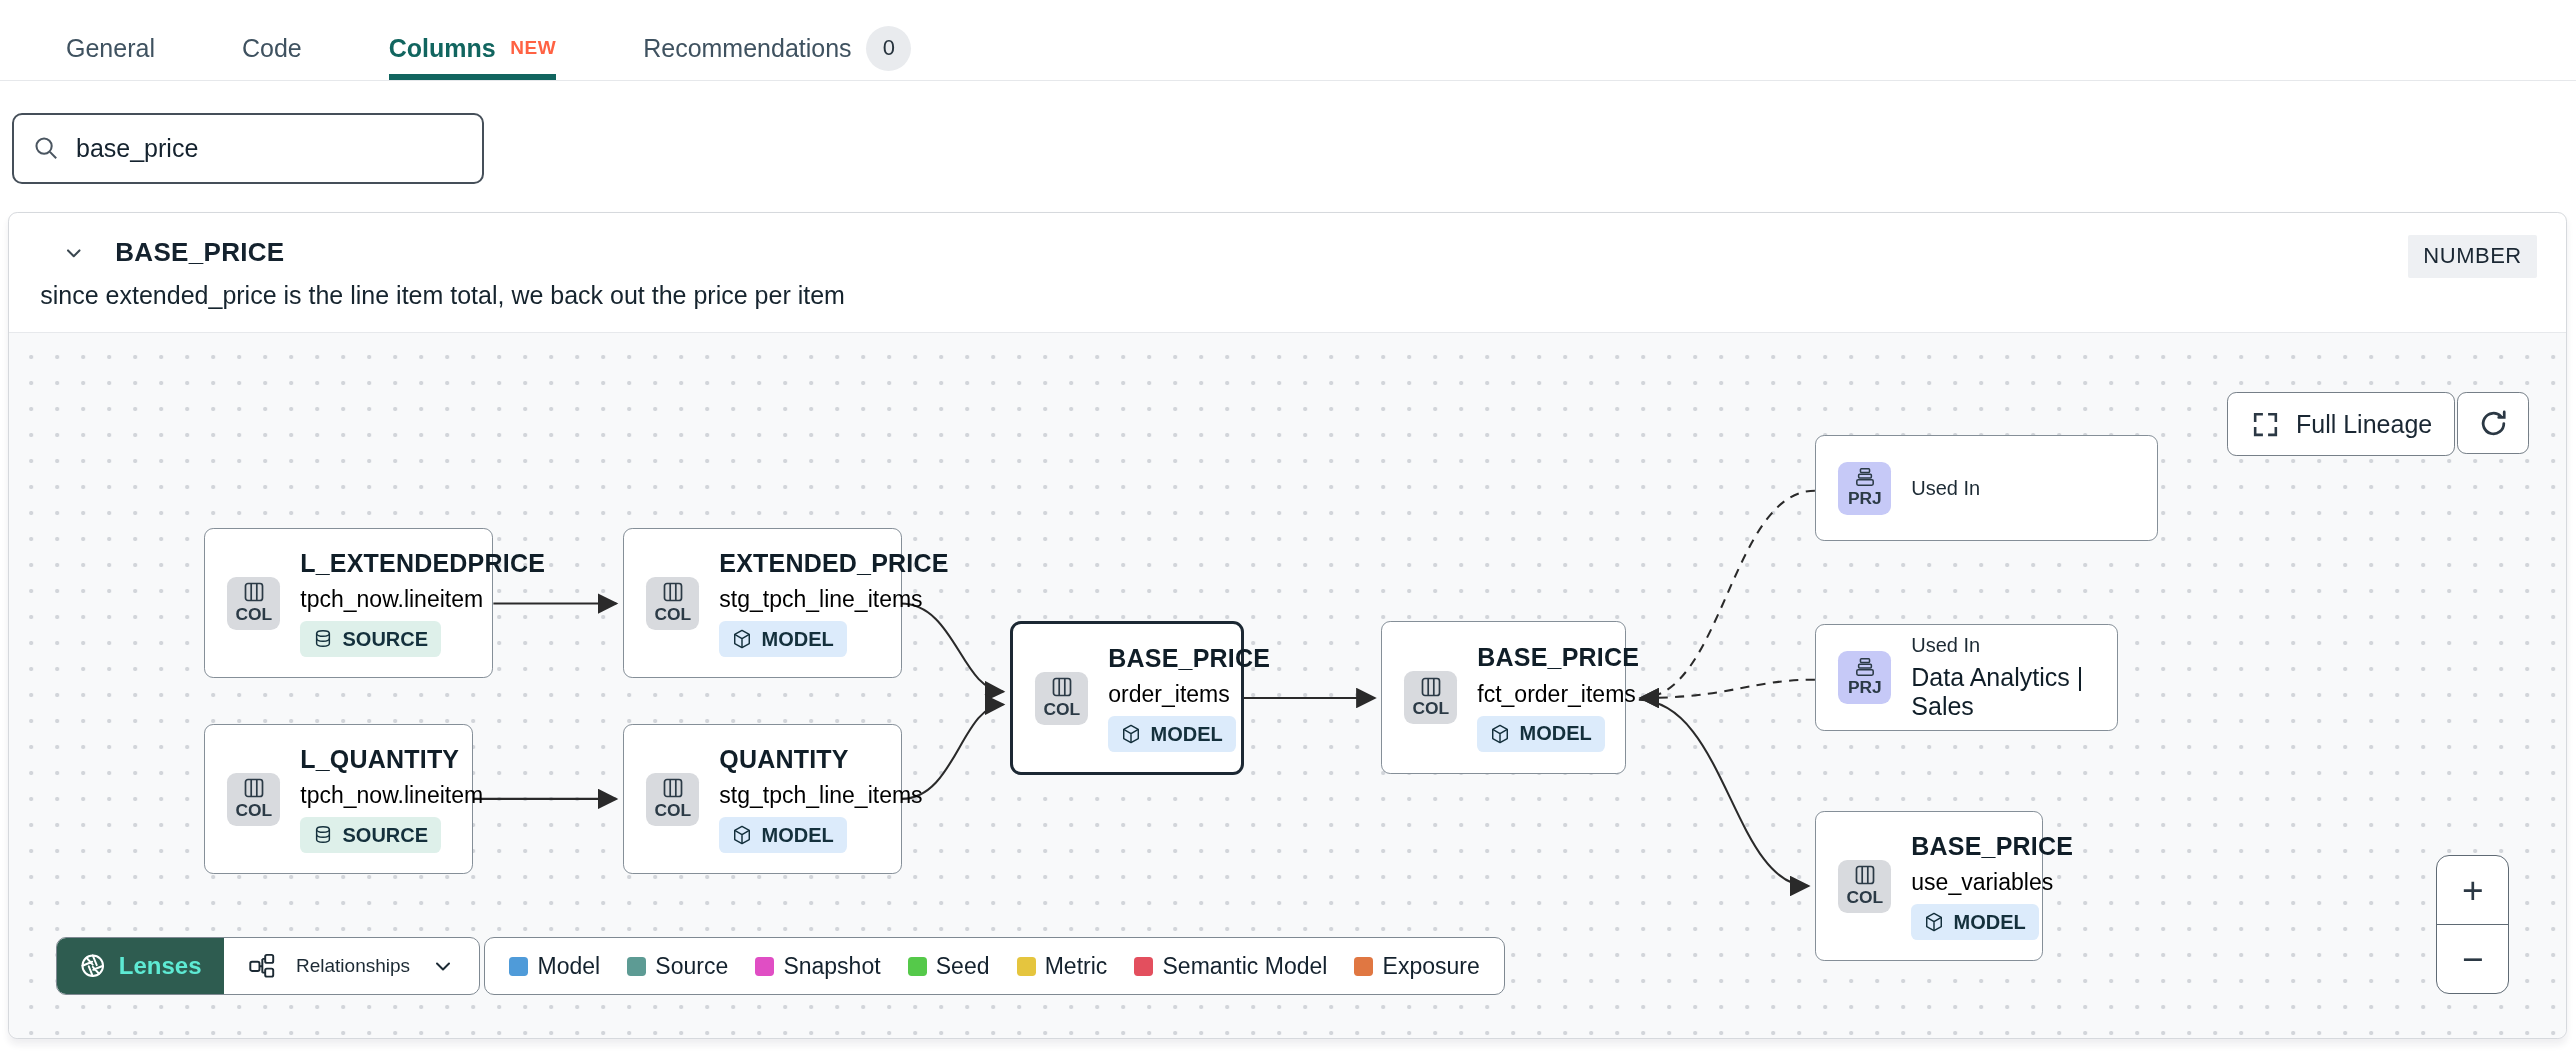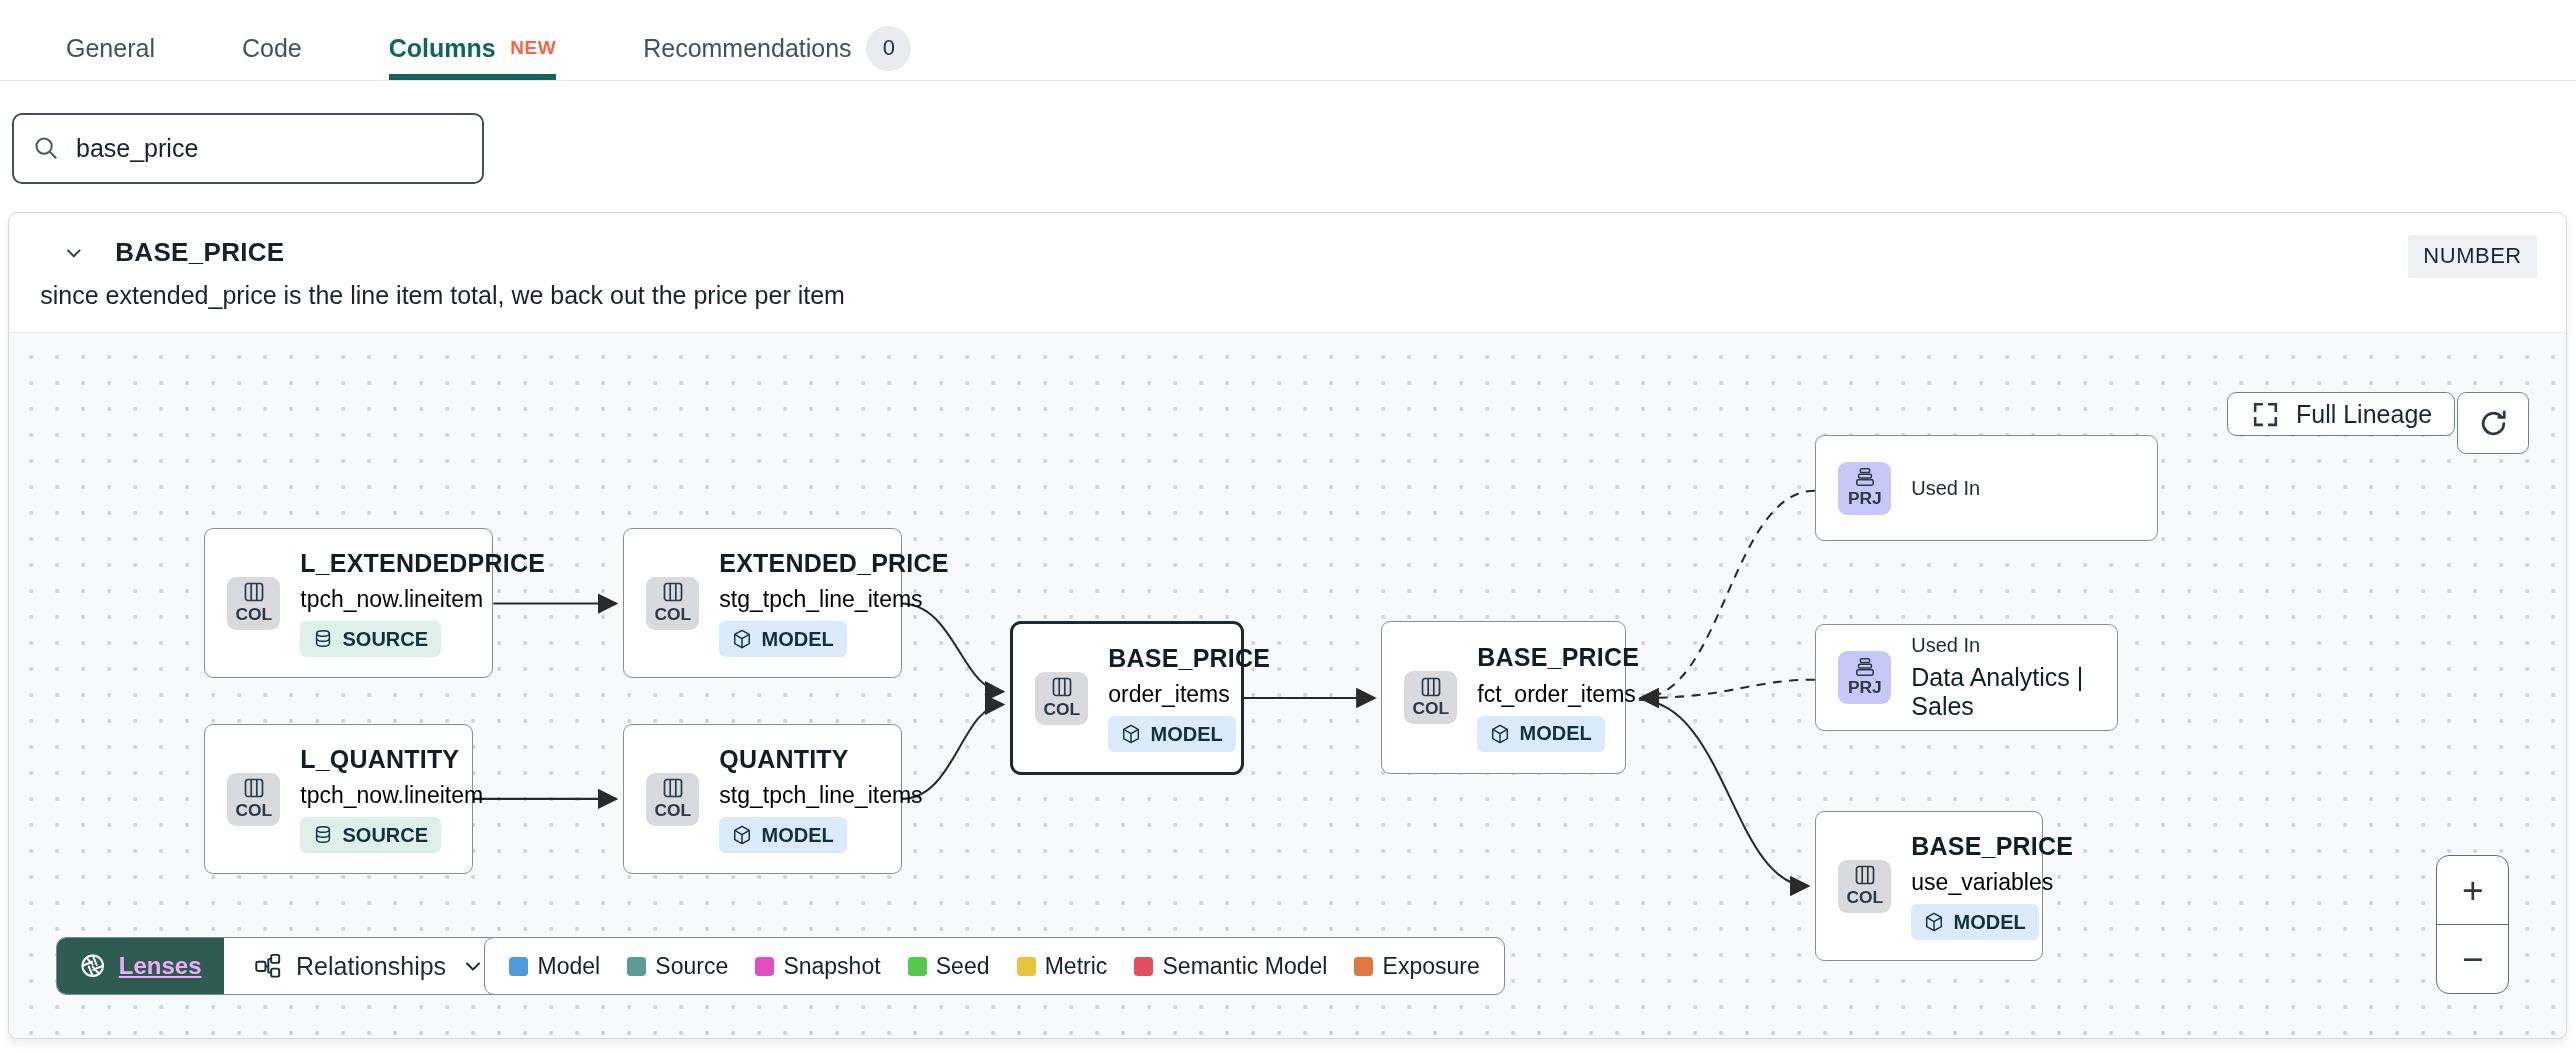--- a/index.html
+++ b/index.html
@@ -60,38 +60,38 @@
   .badge { display: inline-flex; align-items: center; gap: 9.2px; border-radius: 6.4px;
     padding: 6.4px 13px; font-size: 20px; font-weight: 600; color: #14303c; }
   .badge-source { background: #def0ea; }
   .badge-model { background: #dcebfb; }
   .usedin-small { font-size: 20px; color: #1c2a34; }
   .usedin-name { font-size: 25px; color: #101e28; margin-top: 5.5px; }
 
   
   .btn { background: #fff; border: 1.8px solid #767f88; border-radius: 9.2px;
     display: flex; align-items: center; justify-content: center; cursor: pointer; }
-  .full-lineage { position: absolute; left: 2218px; top: 59px; height: 44px;
+  .full-lineage { position: absolute; left: 2218px; top: 59px; height: 64px;
     padding: 16px 22px; gap: 14.7px; font-size: 25px; color: #1a2733; }
   .refresh { position: absolute; left: 2448px; top: 59px; width: 72px; height: 62px; }
   .zoomctl { position: absolute; left: 2427px; top: 522px; width: 73px; height: 139px;
     background: #fff; border: 1.8px solid #5f6a74; border-radius: 13px;
     display: flex; flex-direction: column; overflow: hidden; }
   .zoomctl button { flex: 1; border: 0; background: transparent; font-size: 37px;
     color: #2b3844; cursor: pointer; font-family: "Liberation Sans", sans-serif; line-height: 1; }
   .zoomctl button:first-child { border-bottom: 1.8px solid #5f6a74; }
 
   
   .lenses-pill { position: absolute; left: 47px; top: 604px; height: 58px;
     display: flex; border: 1.8px solid #7f8992; border-radius: 10px; overflow: hidden;
     background: #fff; }
-  .lenses-seg { background: #2e5c50; color: #f0abfc; display: flex; align-items: center;
-    gap: 12px; padding: 16px 22px; font-size: 24px; font-weight: 600; cursor: pointer; text-decoration: underline; }
-  .rel-seg { display: flex; align-items: center; gap: 15px; padding: 0 30px;
-    font-size: 25px; color: #1c2a34; cursor: pointer; }
+  .lenses-seg { background: #2e5c50; color: #5eead4; display: flex; align-items: center;
+    gap: 12px; padding: 16px 22px; font-size: 24px; font-weight: 600; cursor: pointer; }
+  .rel-seg { display: flex; align-items: center; gap: 21px; padding: 0 24px;
+    font-size: 19px; color: #1c2a34; cursor: pointer; }
   .legend { position: absolute; left: 475px; top: 604px; height: 58px;
     display: flex; align-items: center; gap: 27px; padding: 0 24px;
     background: #fff; border: 1.8px solid #7f8992; border-radius: 10px; }
   .legend-item { display: flex; align-items: center; gap: 9.2px; font-size: 23px; color: #14222e; }
   .swatch { width: 19px; height: 19px; border-radius: 3.7px; flex: 0 0 auto; }
 </style>
 </head>
 <body>
 
 <div class="page">

